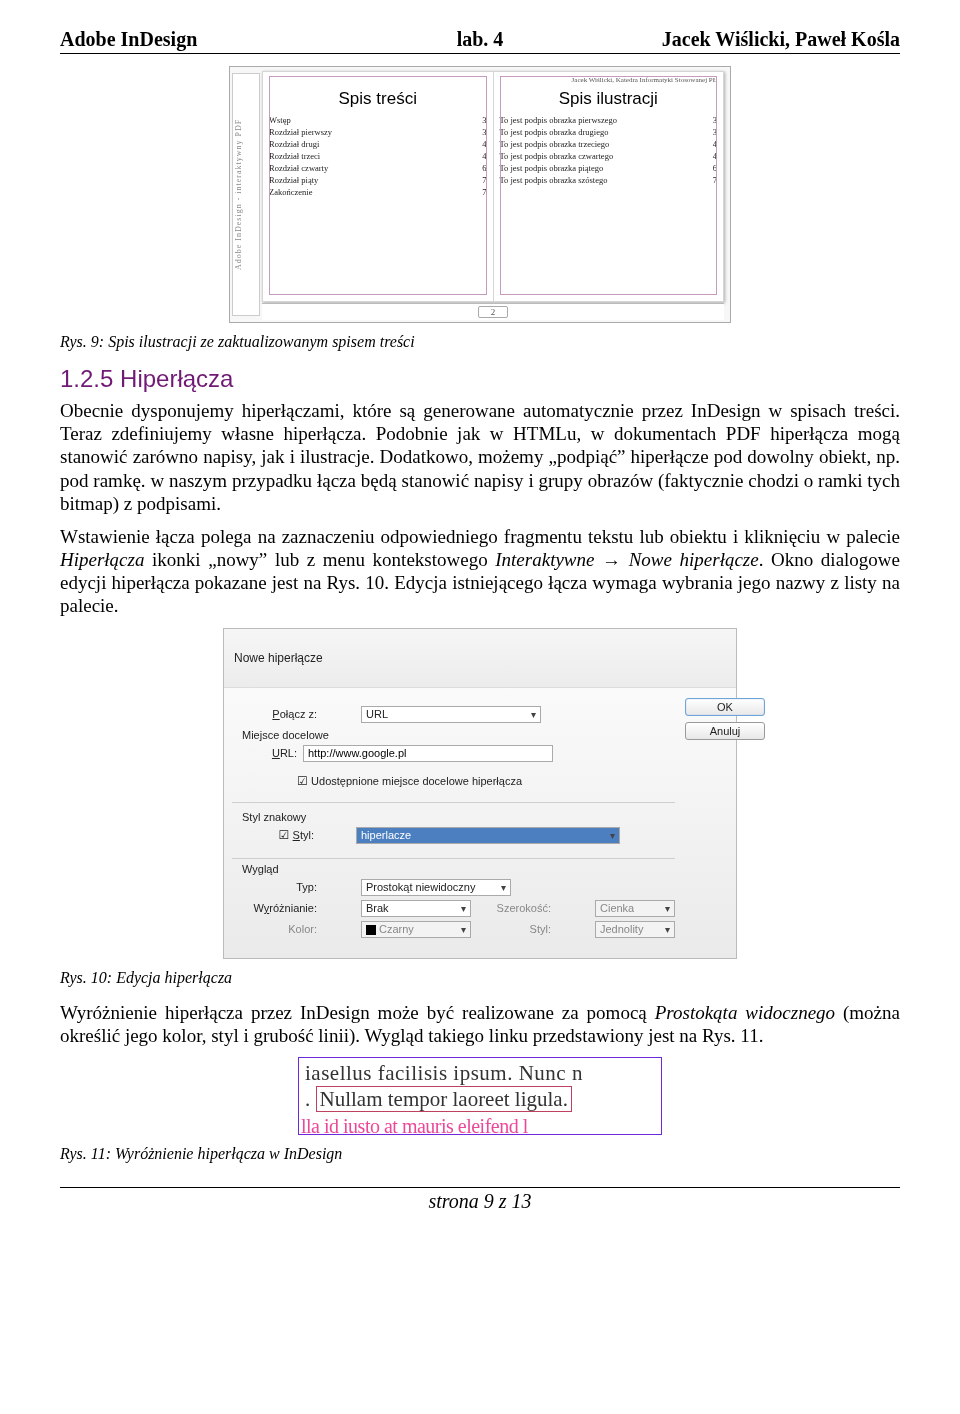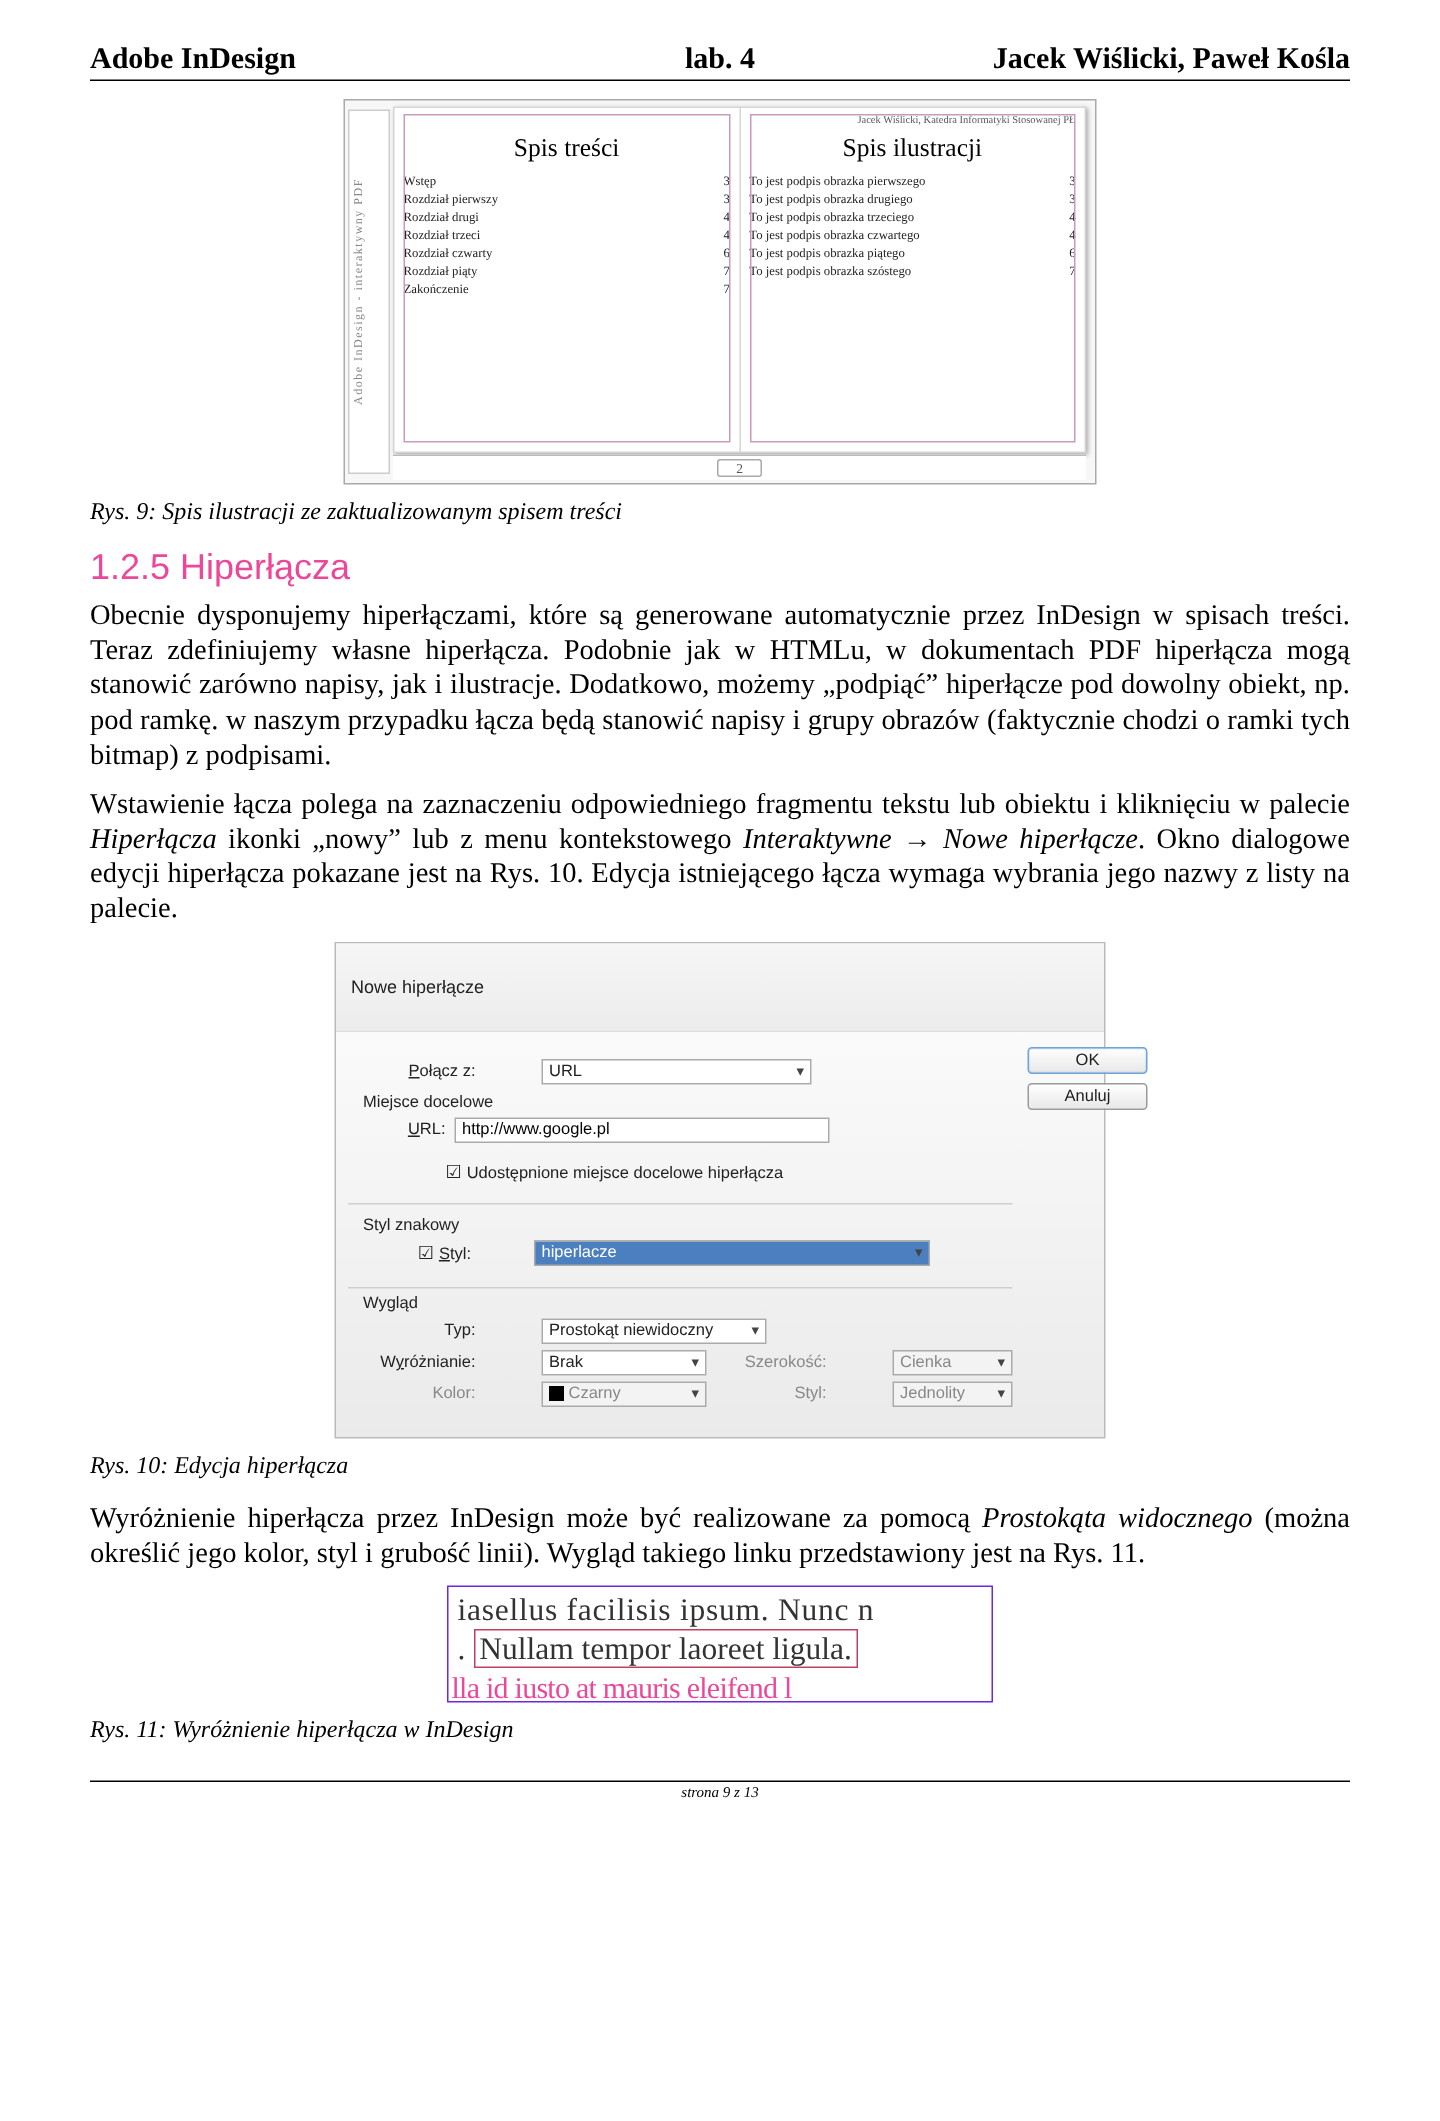--- a/index.html
+++ b/index.html
@@ -88,21 +88,21 @@
     border: 1px solid #c79bbd;
     pointer-events: none;
   }
   .fig1 .meta {
     font-size: 7px;
     text-align: right;
     color: #555;
     white-space: nowrap;
   }
   .fig1 h4 {
-    font-family: Liberation Serif, serif;
+    font-family: Liberation Sans, sans-serif;
     font-weight: normal;
     font-size: 17px;
     text-align: center;
     margin: 5px 0 6px 0;
   }
   .fig1 .trow {
     display: flex;
     justify-content: space-between;
     font-size: 8.5px;
     font-family: "Times New Roman", serif;
@@ -111,21 +111,21 @@
   }
 
   .caption {
     font-style: italic;
     font-size: 16px;
     margin: 6px 0 14px 0;
   }
 
   h2 {
     font-family: Arial, Helvetica, sans-serif;
-    color: #ec4899;
+    color: #701a75;
     font-size: 24px;
     margin: 10px 0 6px 0;
     font-weight: normal;
   }
 
   p.body {
     font-size: 19px;
     line-height: 1.22;
     text-align: justify;
     margin: 0 0 10px 0;
@@ -206,21 +206,21 @@
   .fig3 .hyper {
     display:inline-block;
     border: 1px solid #c04060;
     padding: 0 3px;
     line-height: 1.15;
   }
 
   .footer {
     text-align: center;
     font-style: italic;
-    font-size: 10px;
+    font-size: 20px;
     border-top: 1px solid #000;
     padding-top: 2px;
     margin-top: 24px;
   }
 </style>
 </head>
 <body>
 
 <div class="page">
 

